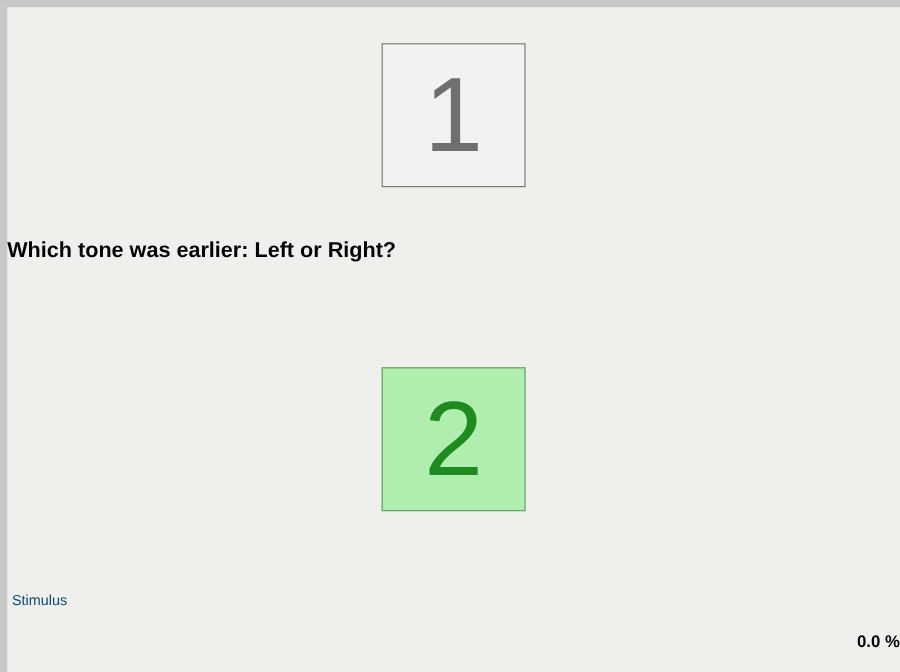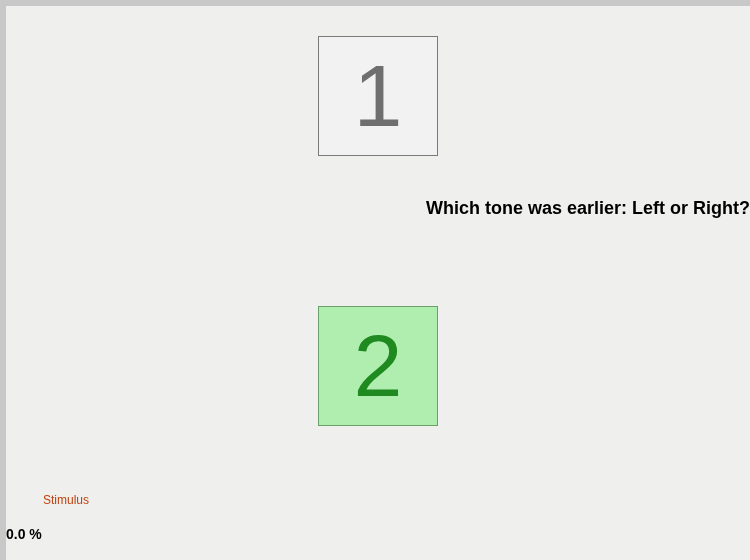--- a/index.html
+++ b/index.html
@@ -48,39 +48,38 @@
   .tile-2 {
     top: 300px;
     background: #b0eeb0;
     color: #1f8a1f;
     border-color: #6aa06a;
   }
   .prompt {
     position: absolute;
     top: 190px;
     left: 0; right: 0;
-    text-align: right;
+    text-align: left;
     font-size: 18px;
     font-weight: bold;
     color: #000;
     line-height: 1.4;
   }
   .stimulus-label {
     position: absolute;
     left: 4px;
     top: 487px;
     font-size: 12px;
-    color: #c2410c;
-    margin-left: 33px;
+    color: #0c4a6e;
   }
   .percent {
     position: absolute;
     left: 0; right: 0;
     top: 520px;
-    text-align: left;
+    text-align: right;
     font-size: 14px;
     font-weight: bold;
     color: #000;
   }
 </style>
 </head>
 <body>
 
 <div class="window">
   <div class="content">

